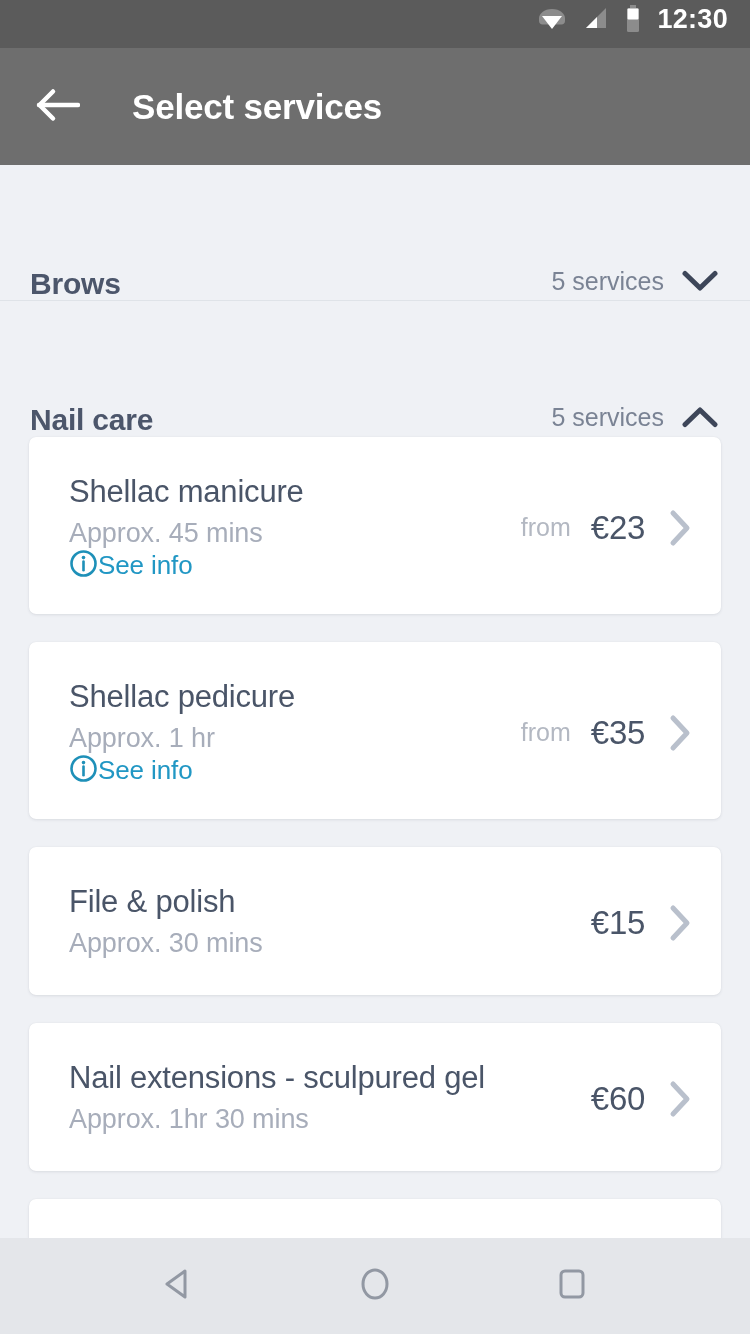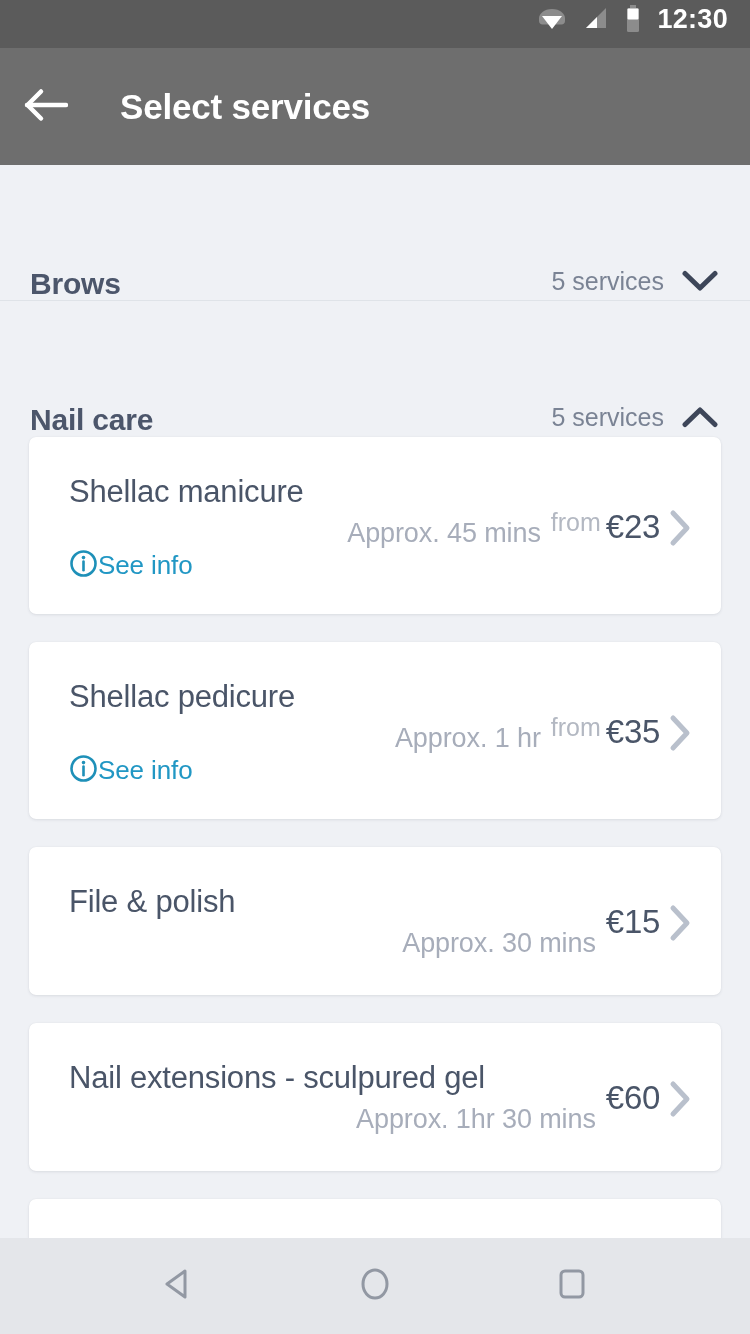--- a/index.html
+++ b/index.html
@@ -48,21 +48,21 @@
     padding-bottom: 2px;
   }
   .sicon { display: block; }
 
   
   .app-bar {
     height: 117px;
     background: #6e6e6e;
     display: flex;
     align-items: center;
-    padding-left: 18px;
+    padding-left: 30px;
   }
   .back-btn {
     width: 56px;
     height: 56px;
     display: flex;
     align-items: center;
     justify-content: center;
     cursor: pointer;
     flex: 0 0 auto;
   }
@@ -153,37 +153,37 @@
     line-height: 1.25;
     letter-spacing: -0.2px;
     white-space: nowrap;
   }
   .service-duration {
     font-size: 27px;
     color: #a7adba;
     margin-top: 6px;
     letter-spacing: -0.1px;
     white-space: nowrap;
-    text-align: right;
   }
   .see-info {
     display: flex;
     align-items: center;
     cursor: pointer;
   }
   .see-info-label {
     font-size: 26px;
     color: #2197c4;
     letter-spacing: -0.1px;
   }
 
   .card-right {
     flex: 0 0 auto;
     display: flex;
-    gap: 3px;
+    align-items: center;
+    gap: 18px;
     align-self: center;
     padding-left: 10px;
   }
   .price-from {
     font-size: 25px;
     color: #b3b8c2;
     margin-right: 2px;
   }
   .price-value {
     font-size: 33px;

